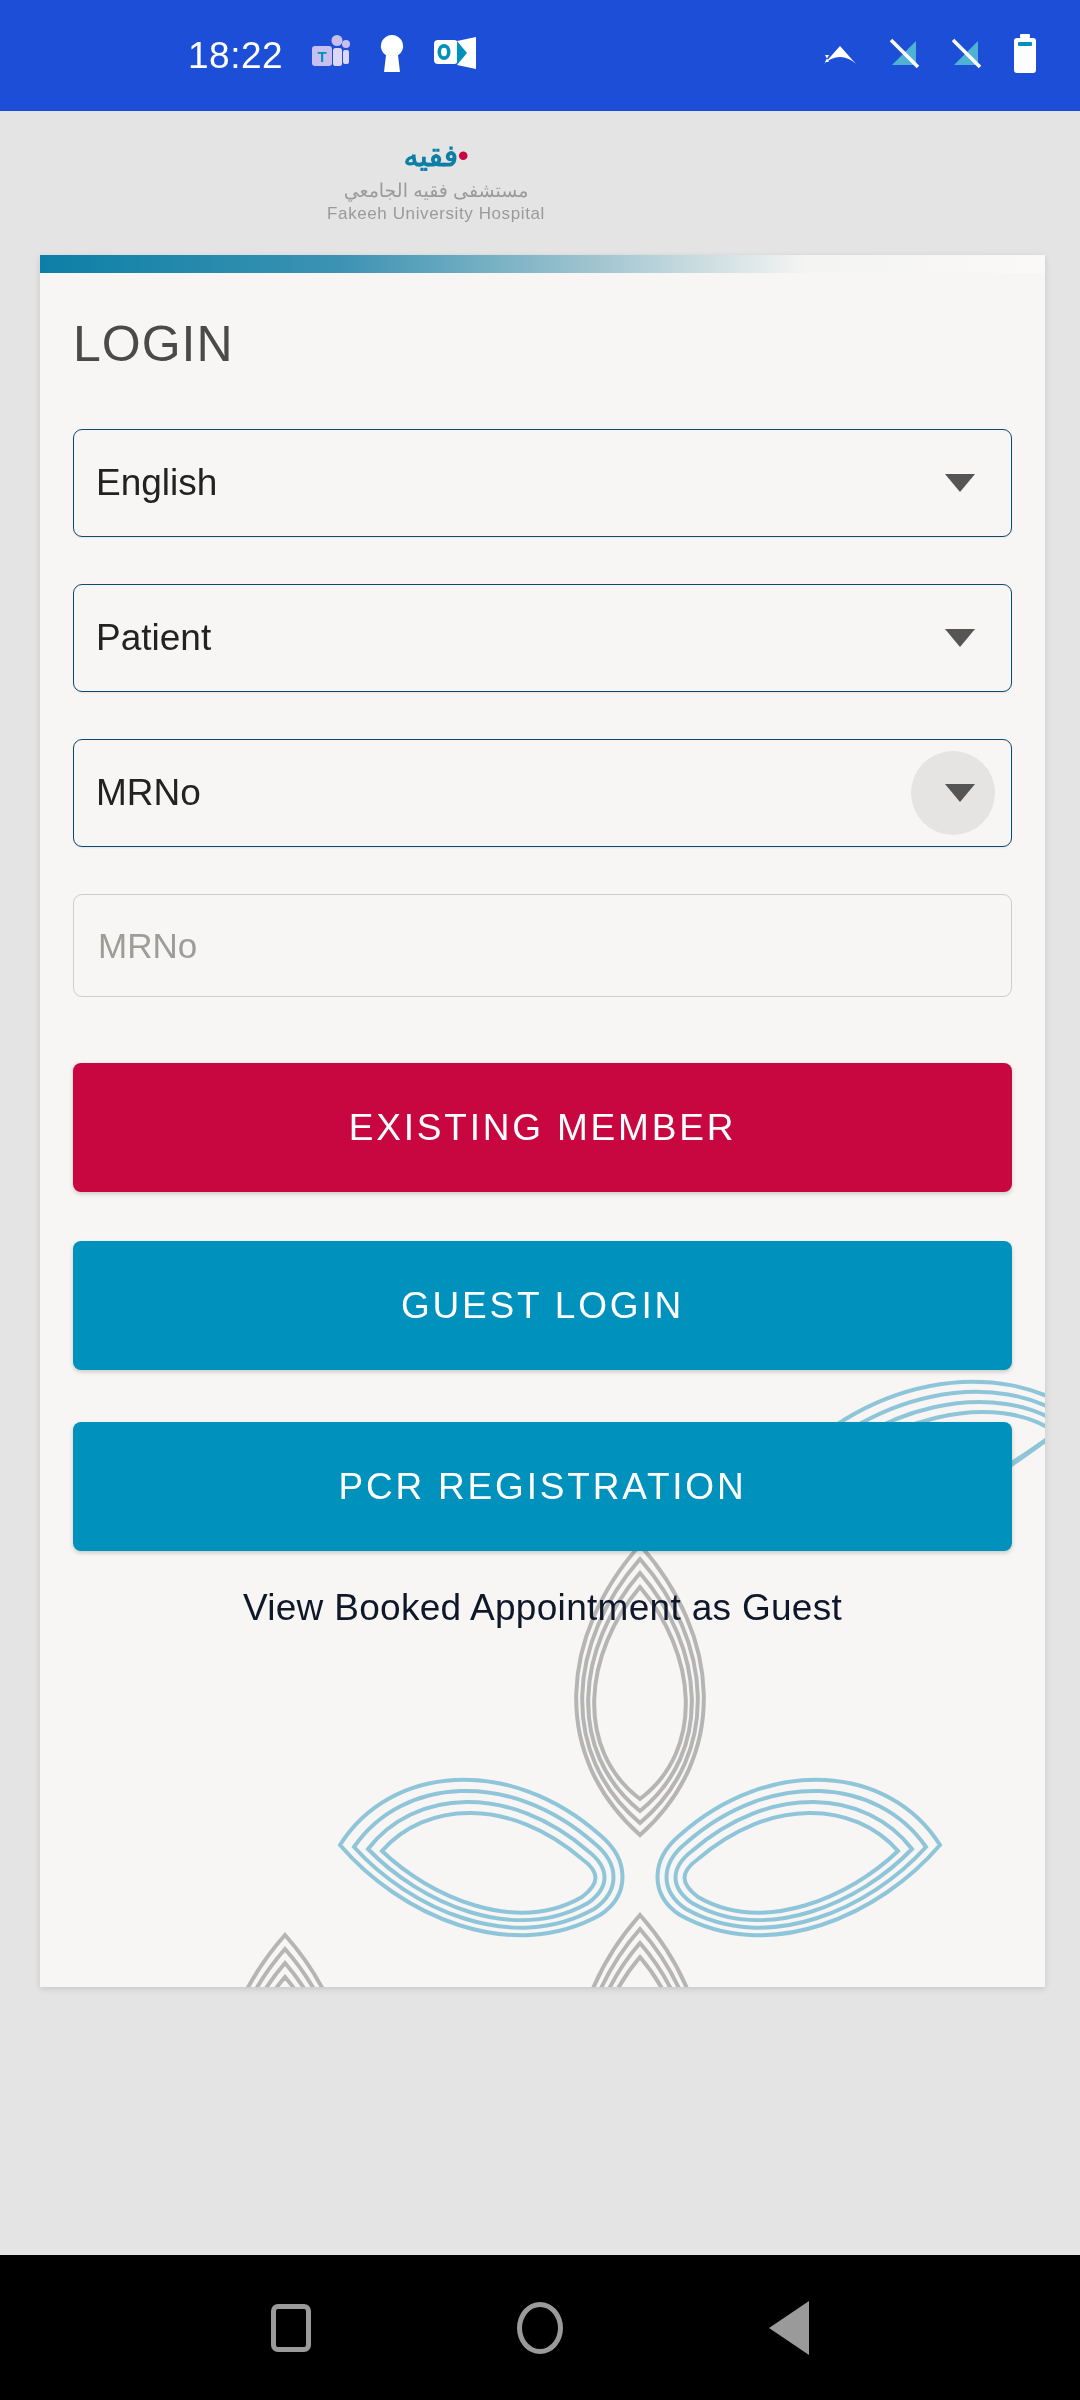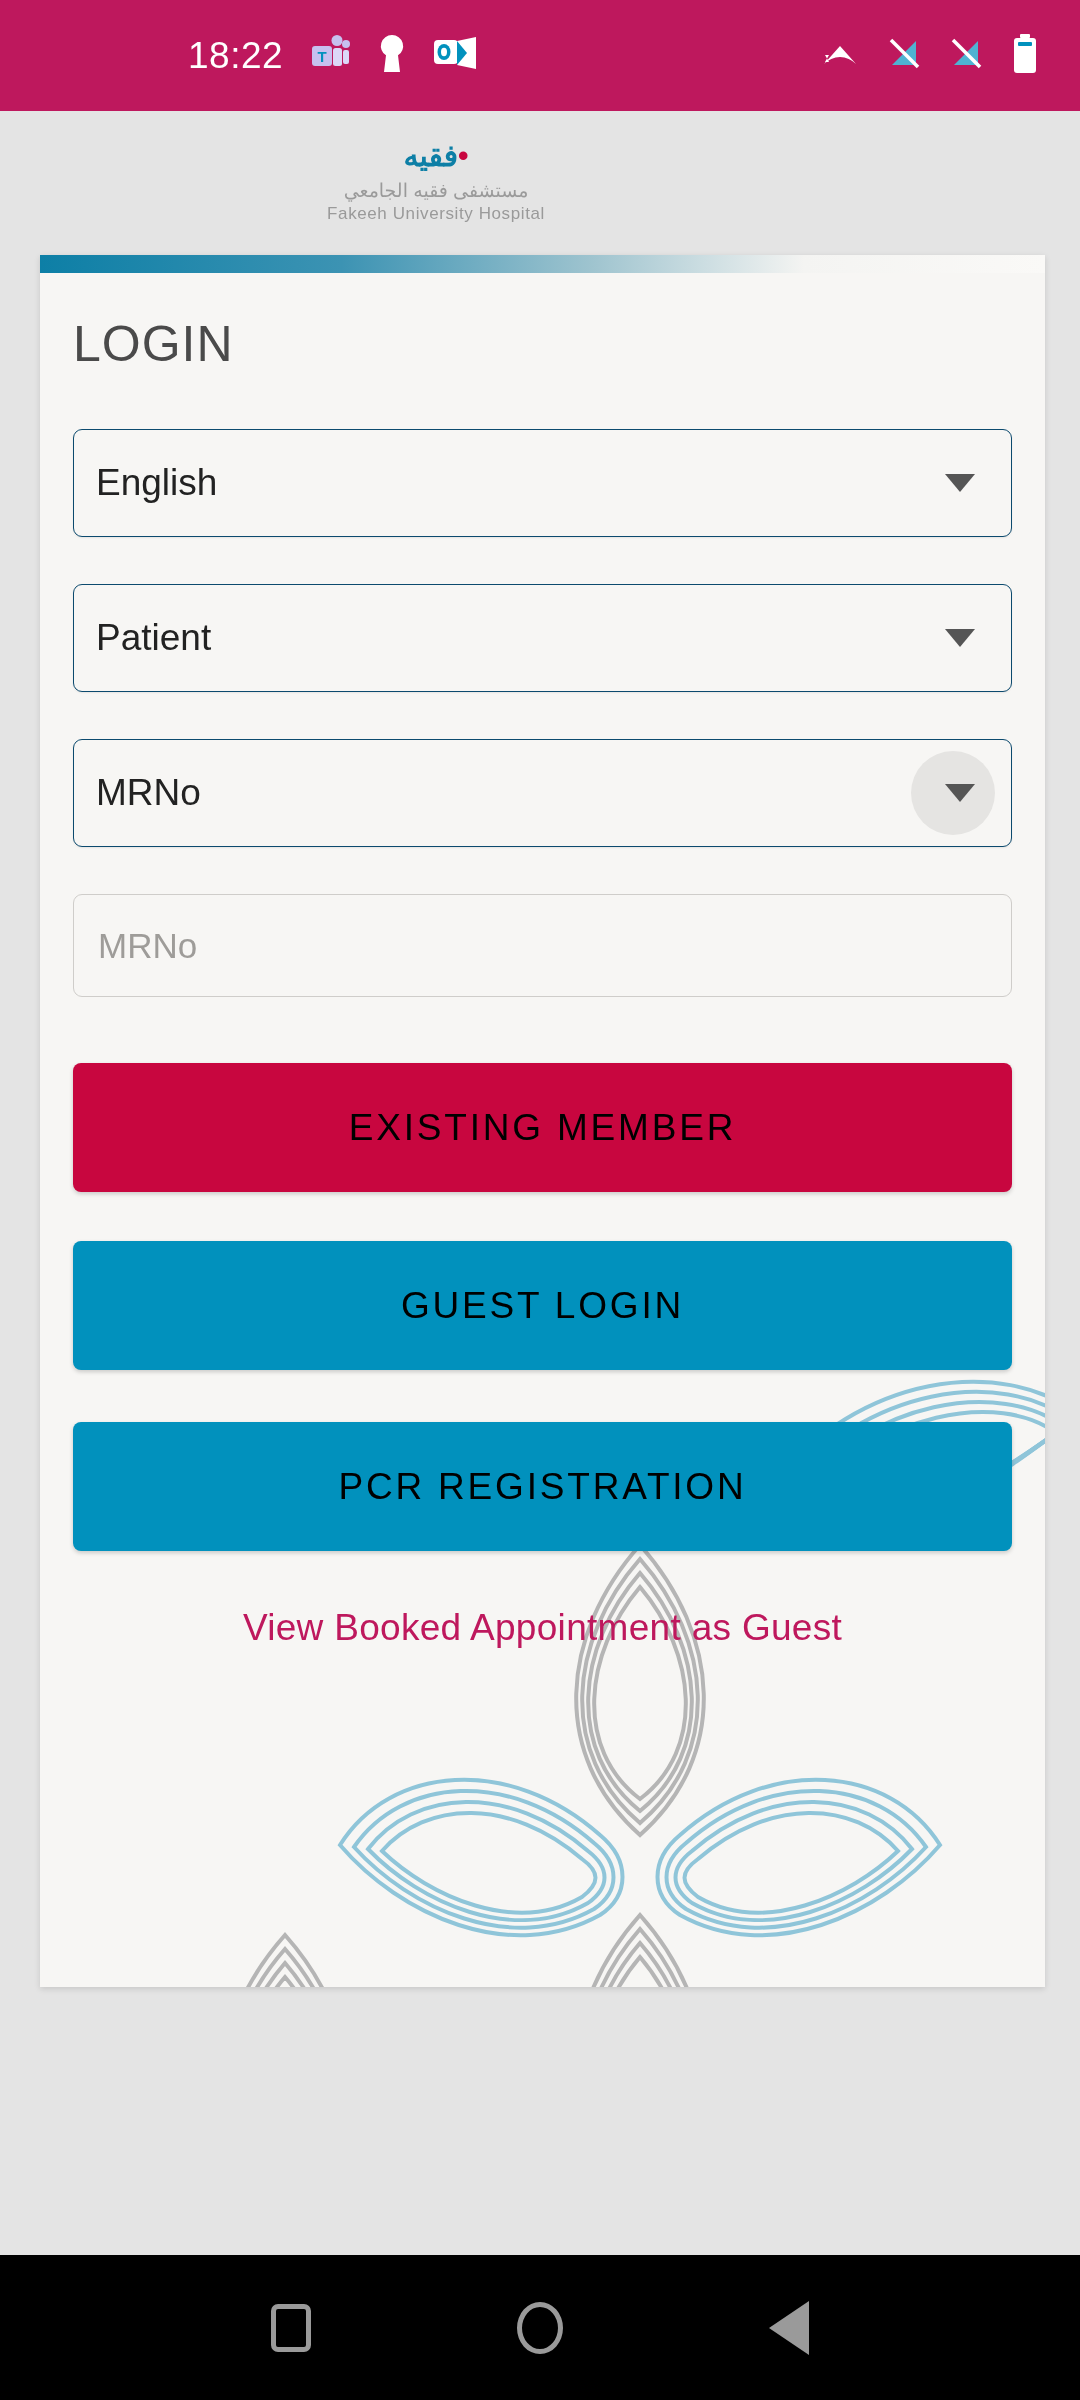--- a/index.html
+++ b/index.html
@@ -7,21 +7,21 @@
     width:1080px; height:2400px;
     font-family:"Liberation Sans", sans-serif;
     background:#e4e4e4;
     overflow:hidden;
   }
   #screen { position:relative; width:1080px; height:2400px; }
 
   
   .statusbar{
     position:absolute; top:0; left:0; width:1080px; height:111px;
-    background:#be185d;
+    background:#1d4ed8;
     display:flex; align-items:center;
   }
   .sb-left{ display:flex; align-items:center; margin-left:188px; gap:26px; }
   .sb-time{ color:#ffffff; font-size:37px; letter-spacing:0.5px; }
   .sb-right{ position:absolute; right:42px; display:flex; align-items:center; gap:28px; }
   .sb-ico{ display:block; }
 
   
   .logo-wrap{
     position:absolute; top:111px; left:0; width:872px; height:140px;
@@ -81,32 +81,32 @@
     position:relative; margin:47px 33px 0 33px; height:103px;
     border:1px solid #cfcdca; border-radius:9px; background:#f7f6f4;
     display:flex; align-items:center;
   }
   .input-field .ph{ font-size:35px; color:#9e9c99; margin-left:24px; }
 
   
   .btn{
     margin:0 33px; height:129px; border-radius:8px;
     display:flex; align-items:center; justify-content:center;
-    color:#000000; font-size:37px; letter-spacing:2.8px;
+    color:#ffffff; font-size:37px; letter-spacing:2.8px;
     box-shadow:0 2px 4px rgba(0,0,0,.18);
     border:none; width:calc(100% - 66px);
     font-family:"Liberation Sans", sans-serif;
   }
   .btn-existing{ background:#c8063f; margin-top:66px; }
   .btn-pcr{ background:#0191bd; margin-top:52px; }
   .btn-guest{ background:#0191bd; margin-top:49px; }
 
   .link{
-    margin-top:56px; text-align:center;
-    font-size:37px; color:#be185d; letter-spacing:0.3px;
+    margin-top:36px; text-align:center;
+    font-size:37px; color:#0f172a; letter-spacing:0.3px;
   }
 
   
   .decor{ position:absolute; left:0; top:1060px; width:1005px; height:900px; pointer-events:none; }
 
   
   .navbar{
     position:absolute; bottom:0; left:0; width:1080px; height:145px;
     background:#000000; display:flex; align-items:center; justify-content:center; gap:206px;
   }

